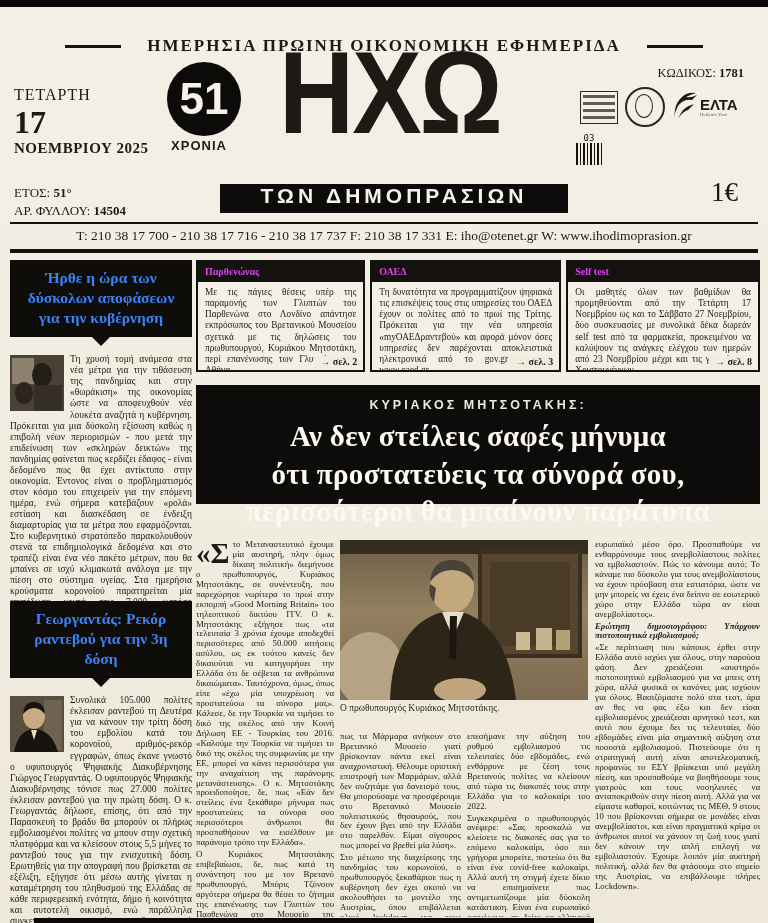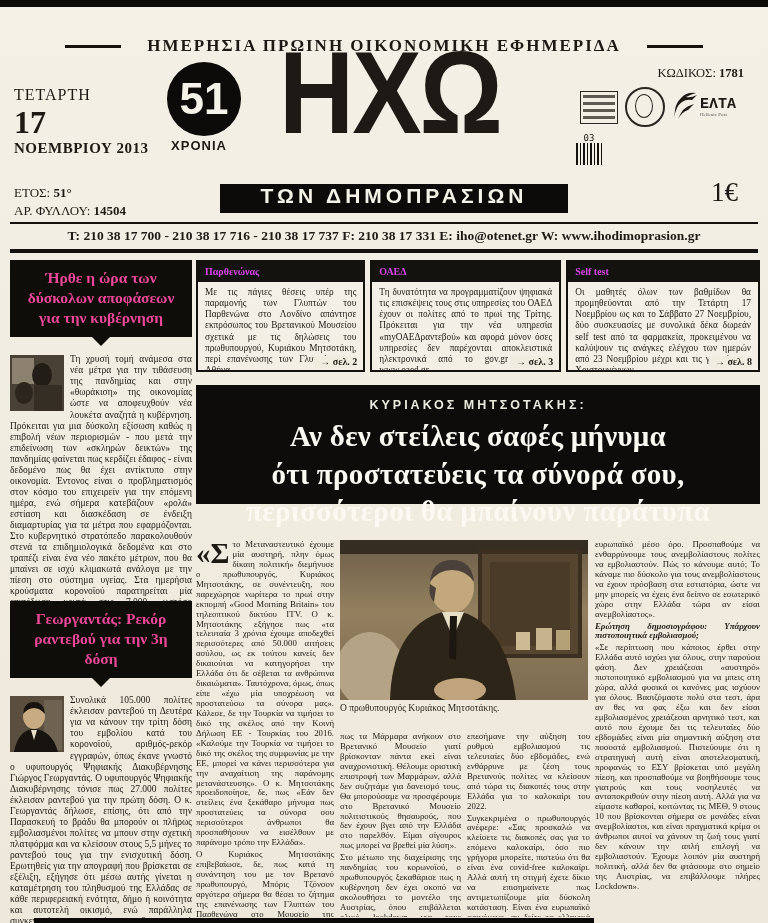--- a/index.html
+++ b/index.html
@@ -39,42 +39,42 @@
   .right-block{position:absolute;right:6px;top:66px;width:192px;}
   .code-line{text-align:right;padding-right:18px;font-size:12.5px;}
   .code-line .v{font-weight:bold;}
   .stamps{display:flex;align-items:center;gap:7px;margin:6px 0 6px 10px;}
   .permit{width:38px;height:33px;border:1.5px solid #2a2722;display:flex;flex-direction:column;justify-content:space-around;padding:2px;box-sizing:border-box;}
   .permit i{display:block;height:3px;background:#3a352d;opacity:.8;}
   .round-stamp{width:36px;height:36px;border:2px solid #2a2722;border-radius:50%;position:relative;}
   .round-stamp::after{content:"";position:absolute;left:8px;top:5px;width:16px;height:22px;border:1.5px solid #2a2722;border-radius:50%;}
   .elta{display:flex;align-items:center;gap:2px;}
   .elta-text{display:flex;flex-direction:column;line-height:1;}
-  .elta-name{font-family:Liberation Mono, monospace;font-weight:bold;font-size:15px;}
+  .elta-name{font-family:Liberation Sans, sans-serif;font-weight:bold;font-size:15px;}
   .elta-sub{font-size:5px;color:#555;}
   .barcode-row{display:flex;align-items:flex-end;gap:8px;margin-left:6px;}
   .barcode-main{width:150px;}
   .bars{height:30px;background:repeating-linear-gradient(90deg,#14120e 0 2px,transparent 2px 3px,#14120e 3px 5px,transparent 5px 8px,#14120e 8px 9px,transparent 9px 11px);}
   .barcode-digits{font-family:"DejaVu Sans Mono",monospace;font-size:10px;letter-spacing:2px;text-align:center;margin-top:1px;}
   .barcode-addon{width:26px;text-align:center;}
   .addon-digits{font-family:"DejaVu Sans Mono",monospace;font-size:9px;}
   .addon-bars{height:22px;background:repeating-linear-gradient(90deg,#14120e 0 2px,transparent 2px 4px,#14120e 4px 5px,transparent 5px 7px);}
   .price{text-align:right;padding-right:24px;font-size:27px;margin-top:12px;}
 
   .contact-bar{position:absolute;top:222px;left:10px;right:10px;border-top:2px solid #14120e;border-bottom:4px solid #14120e;
-        text-align:center;font-weight:bold;font-size:13.5px;padding:4px 0 5px;}
+        text-align:center;font-weight:normal;font-size:13.5px;padding:4px 0 5px;}
 
   
   .content{position:absolute;top:258px;left:10px;right:8px;bottom:6px;}
 
   .left-rail{position:absolute;left:0;top:2px;width:182px;bottom:0;}
   .rail-art{position:absolute;left:0;right:0;}
   .rail-art.first{top:0;}
   .rail-art.second{top:341px;}
-  .rail-head{background:#0e0d0a;color:#ec4899;text-align:center;font-weight:bold;font-size:15.5px;line-height:1.3;
+  .rail-head{background:#0e0d0a;color:#3b82f6;text-align:center;font-weight:bold;font-size:15.5px;line-height:1.3;
         padding:8px 6px 9px;position:relative;}
   .rail-head::after{content:"";position:absolute;left:50%;bottom:-9px;transform:translateX(-50%);
         border:10px solid transparent;border-top:10px solid #0e0d0a;border-bottom:0;}
   .rail-body{margin-top:17px;font-size:9.5px;line-height:1.16;text-align:justify;overflow:hidden;}
   .rail-photo{float:left;width:54px;height:56px;margin:1px 6px 2px 0;}
 
   .teaser-row{position:absolute;left:186px;right:0;top:2px;height:112px;display:flex;gap:5px;}
   .teaser{border:2px solid #14120e;display:flex;flex-direction:column;box-sizing:border-box;background:rgba(255,255,255,.15);}
   .teaser.t1{flex:169;}
   .teaser.t2{flex:191;}
@@ -110,21 +110,21 @@
 
   <div class="tagline-row">
     <span class="tagline-rule"></span>
     <span class="tagline">ΗΜΕΡΗΣΙΑ ΠΡΩΙΝΗ ΟΙΚΟΝΟΜΙΚΗ ΕΦΗΜΕΡΙΔΑ</span>
     <span class="tagline-rule"></span>
   </div>
 
   <div class="date-block">
     <div class="weekday">ΤΕΤΑΡΤΗ</div>
     <div class="day-number">17</div>
-    <div class="month-year">ΝΟΕΜΒΡΙΟΥ 2013</div>
+    <div class="month-year">ΝΟΕΜΒΡΙΟΥ 2025</div>
     <div class="meta-gap"></div>
     <div class="meta-line">
       <span>ΕΤΟΣ:</span>
       <span class="v">51°</span>
     </div>
     <div class="meta-line">
       <span>ΑΡ. ΦΥΛΛΟΥ:</span>
       <span class="v">14504</span>
     </div>
   </div>

